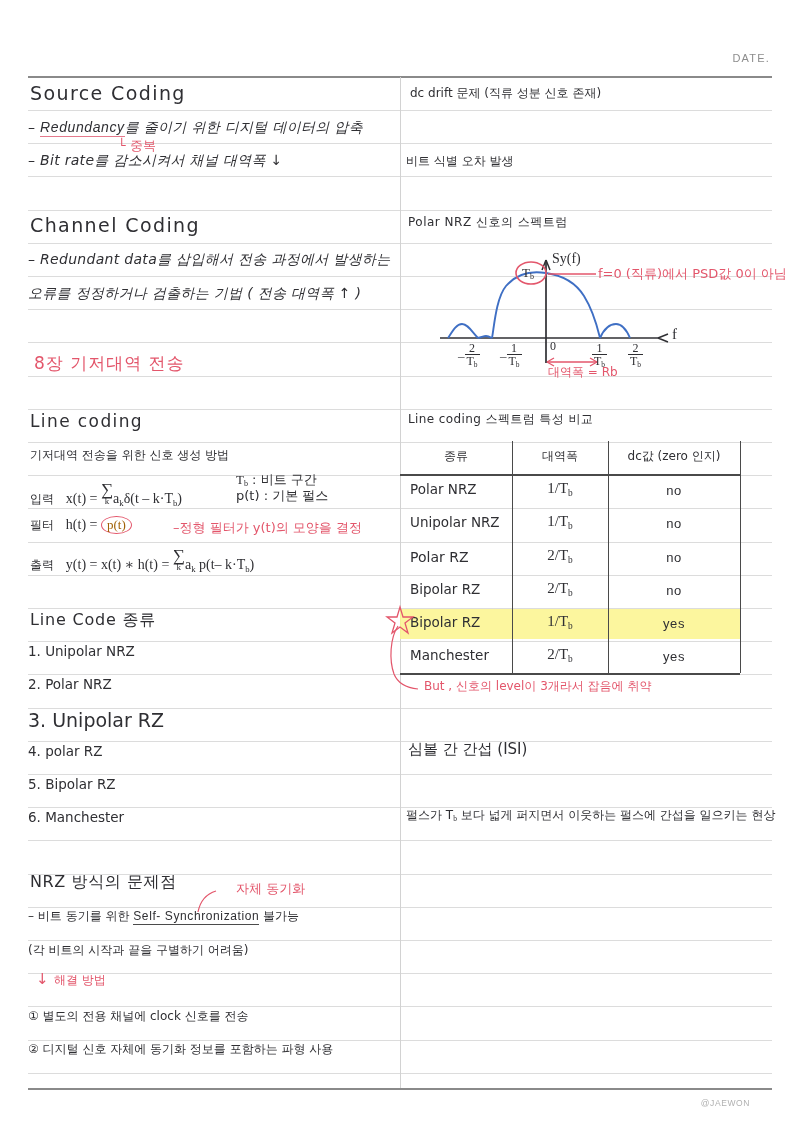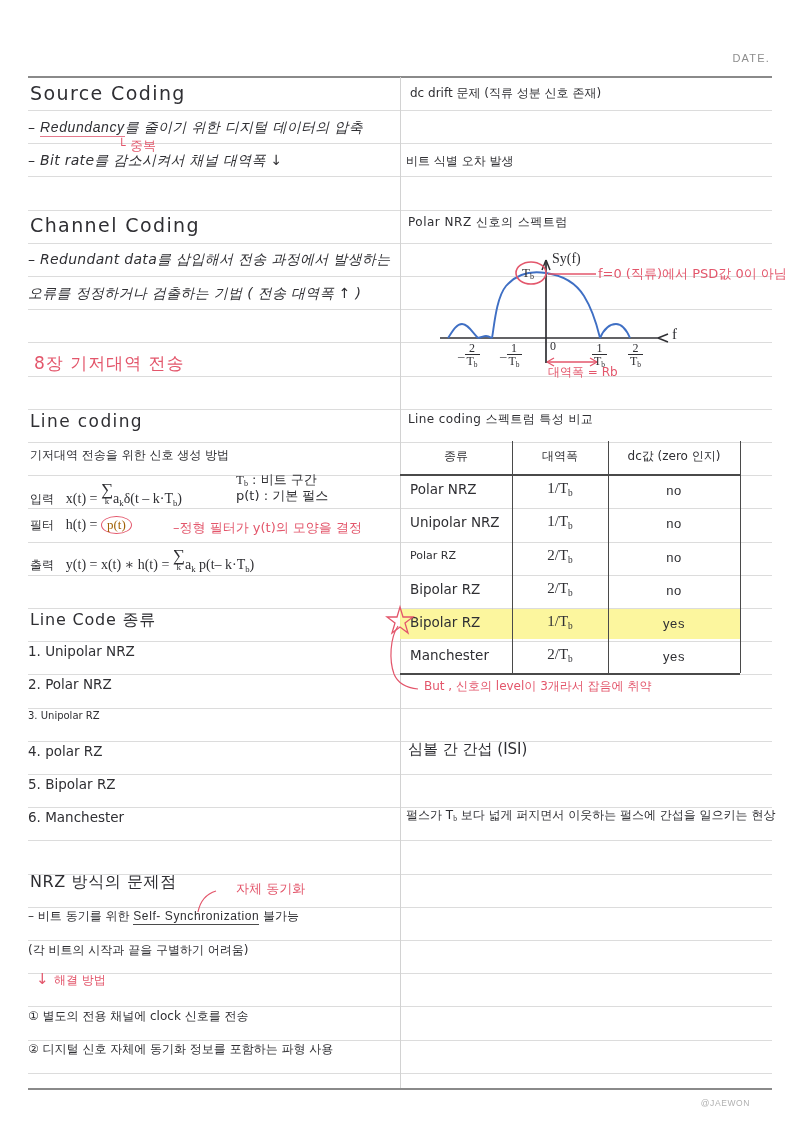--- a/index.html
+++ b/index.html
@@ -156,21 +156,21 @@
     <span>출력</span>
     <span class="ro" style="font-size:14px;margin-left:8px;">
       <span>y(t) = x(t) ∗ h(t)  = </span><span style="display:inline-block;text-align:center;vertical-align:-1px;"><span style="display:block;font-size:17px;line-height:.85;">∑</span><span style="display:block;font-size:9px;line-height:.9;">k</span></span><span>a</span><span class="sub">k</span><span> p(t– k·T</span><span class="sub">b</span><span>)</span>
     </span>
   </div>
 
   <div class="hw" style="left:30px;top:612px;font-size:16px;letter-spacing:.8px;">Line  Code   종류</div>
   <div id="line-code-items">
       <div class="hw small" style="left: 28px; top: 645px; position: absolute; font-size: 13.5px;">1. Unipolar  NRZ</div>
       <div class="hw small" style="left: 28px; top: 678.2px; position: absolute; font-size: 13.5px;">2. Polar  NRZ</div>
-      <div class="hw small" style="left: 28px; top: 711.4px; position: absolute; font-size: 10px;">3. Unipolar  RZ</div>
+      <div class="hw small" style="left: 28px; top: 711.4px; position: absolute; font-size: 19px;">3. Unipolar  RZ</div>
       <div class="hw small" style="left: 28px; top: 744.6px; position: absolute; font-size: 13.5px;">4. polar  RZ</div>
       <div class="hw small" style="left: 28px; top: 777.8px; position: absolute; font-size: 13.5px;">5. Bipolar  RZ</div>
       <div class="hw small" style="left: 28px; top: 811px; position: absolute; font-size: 13.5px;">6. Manchester</div>
     </div>
 
   <div class="hw" style="left:30px;top:874px;font-size:16px;letter-spacing:.6px;">NRZ  방식의  문제점</div>
 
   <div class="hw small" style="left:28px;top:910px;">
     <span>– 비트  동기를  위한   </span><span class="lat ul-blk">Self- Synchronization</span><span>  불가능</span>
   </div>
@@ -247,21 +247,21 @@
       <div class="hw small" style="position: absolute; left: 560px; top: 450px; transform: translateX(-50%);">대역폭</div>
       <div class="hw small" style="position: absolute; left: 674px; top: 450px; transform: translateX(-50%);">dc값 (zero 인지)</div>
     </div>
   <div id="table-rows">
       <div class="hw small" style="position: absolute; left: 410px; top: 483.2px; font-size: 13.5px;">Polar   NRZ</div>
       <div class="hw ro" style="position: absolute; left: 560px; top: 481.2px; transform: translateX(-50%); font-size: 15px;"><span>1/</span><span><span>T</span><span class="sub">b</span></span></div>
       <div class="hw lat" style="position: absolute; left: 674px; top: 484.2px; transform: translateX(-50%); font-size: 13px;">no</div>
       <div class="hw small" style="position: absolute; left: 410px; top: 516.4px; font-size: 13.5px;">Unipolar  NRZ</div>
       <div class="hw ro" style="position: absolute; left: 560px; top: 514.4px; transform: translateX(-50%); font-size: 15px;"><span>1/</span><span><span>T</span><span class="sub">b</span></span></div>
       <div class="hw lat" style="position: absolute; left: 674px; top: 517.4px; transform: translateX(-50%); font-size: 13px;">no</div>
-      <div class="hw small" style="position: absolute; left: 410px; top: 549.6px; font-size: 11px;">Polar    RZ</div>
+      <div class="hw small" style="position: absolute; left: 410px; top: 549.6px; font-size: 14px;">Polar    RZ</div>
       <div class="hw ro" style="position: absolute; left: 560px; top: 547.6px; transform: translateX(-50%); font-size: 15px;"><span>2/</span><span><span>T</span><span class="sub">b</span></span></div>
       <div class="hw lat" style="position: absolute; left: 674px; top: 550.6px; transform: translateX(-50%); font-size: 13px;">no</div>
       <div class="hw small" style="position: absolute; left: 410px; top: 582.8px; font-size: 13.5px;">Bipolar  RZ</div>
       <div class="hw ro" style="position: absolute; left: 560px; top: 580.8px; transform: translateX(-50%); font-size: 15px;"><span>2/</span><span><span>T</span><span class="sub">b</span></span></div>
       <div class="hw lat" style="position: absolute; left: 674px; top: 583.8px; transform: translateX(-50%); font-size: 13px;">no</div>
       <div class="hw small" style="position: absolute; left: 410px; top: 616px; font-size: 13.5px;">Bipolar   RZ</div>
       <div class="hw ro" style="position: absolute; left: 560px; top: 614px; transform: translateX(-50%); font-size: 15px;"><span>1/</span><span><span>T</span><span class="sub">b</span></span></div>
       <div class="hw lat" style="position: absolute; left: 674px; top: 617px; transform: translateX(-50%); font-size: 13px;">yes</div>
       <div class="hw small" style="position: absolute; left: 410px; top: 649.2px; font-size: 13.5px;">Manchester</div>
       <div class="hw ro" style="position: absolute; left: 560px; top: 647.2px; transform: translateX(-50%); font-size: 15px;"><span>2/</span><span><span>T</span><span class="sub">b</span></span></div>

